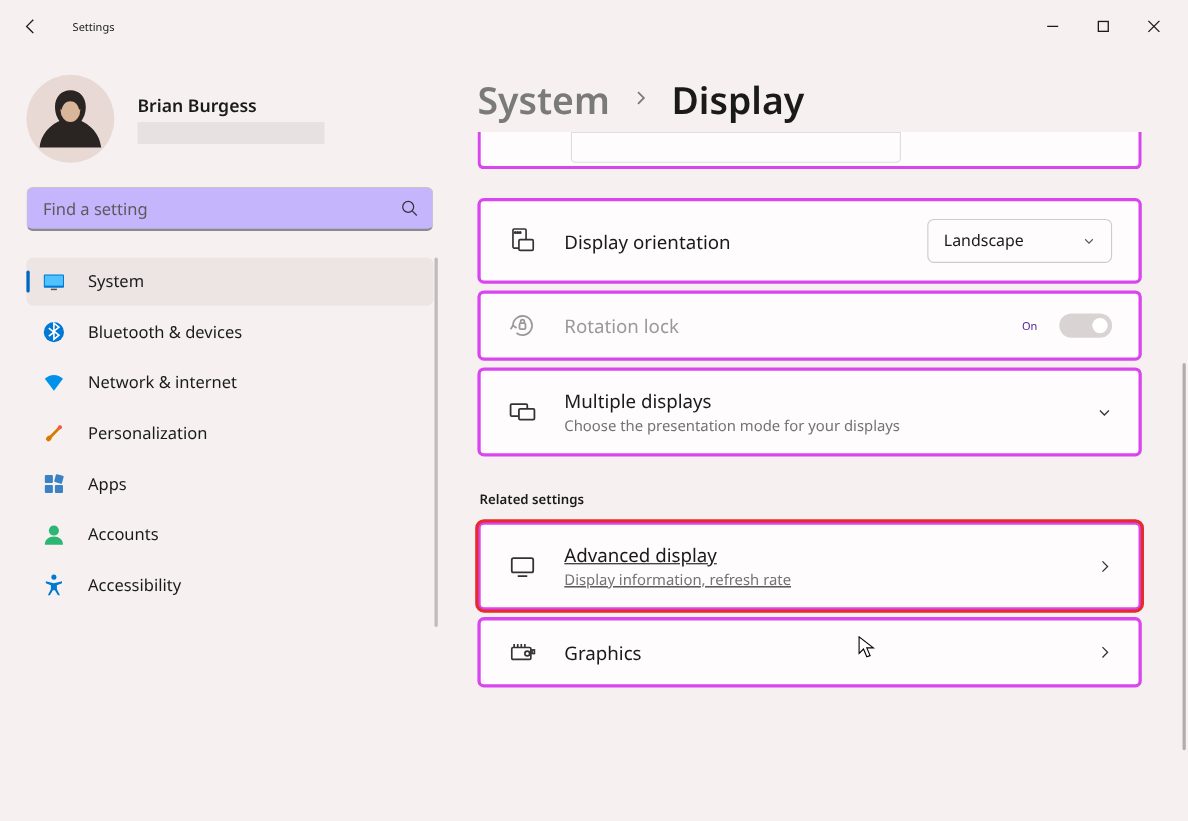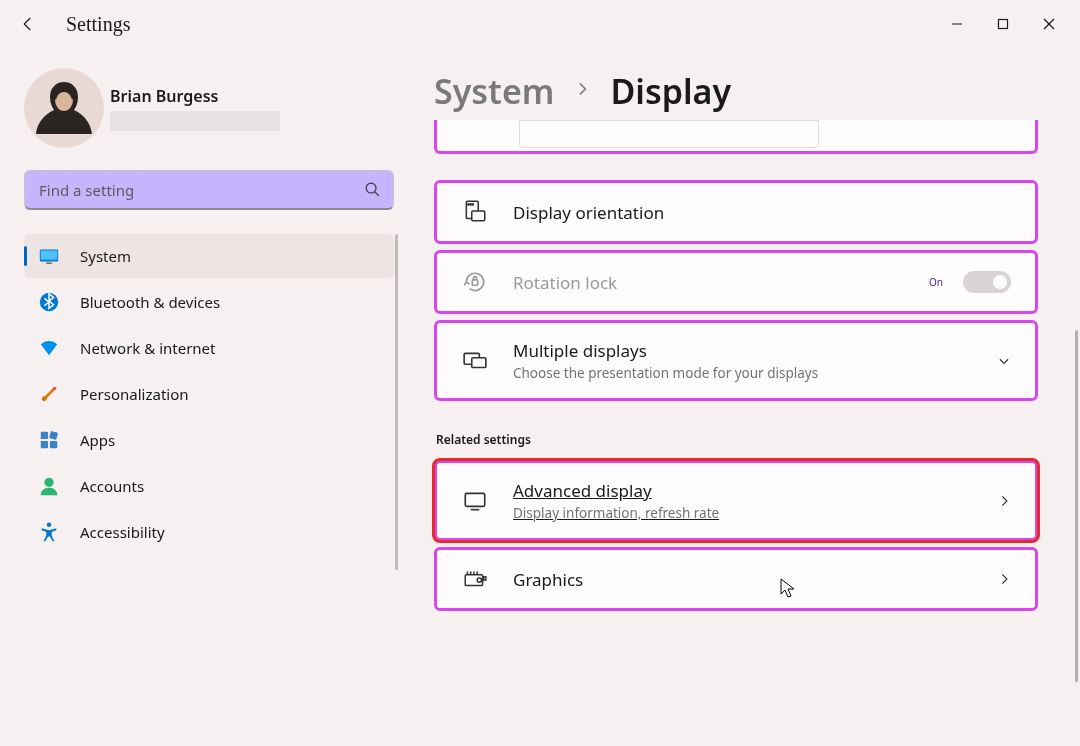--- a/index.html
+++ b/index.html
@@ -1,32 +1,32 @@
 <!DOCTYPE html>
 <html><head>
 <meta charset="utf-8">
 <style>
   * { box-sizing: border-box; margin: 0; padding: 0; font-family: "Segoe UI", "Segoe UI Variable", system-ui, sans-serif; }
   body { width: 1080px; height: 746px; background: #f6f1f0; color: #1a1a1a; overflow: hidden; position: relative; }
 
   
   .titlebar { display: flex; align-items: center; height: 48px; padding: 0 8px; }
   .tb-back { width: 40px; height: 40px; display: flex; align-items: center; justify-content: center; cursor: pointer; border-radius: 4px; }
-  .tb-title { font-size: 20px; margin-left: 18px; color: #1a1a1a; font-family: Liberation Serif, serif; }
+  .tb-title { font-size: 10px; margin-left: 18px; color: #1a1a1a; }
   .win-controls { margin-left: auto; display: flex; }
   .win-btn { width: 46px; height: 32px; display: flex; align-items: center; justify-content: center; cursor: pointer; }
   .win-btn svg { stroke: #1a1a1a; }
 
   
   .app { display: flex; height: calc(746px - 48px); }
   .sidebar { width: 410px; padding: 20px 14px 0 24px; position: relative; flex-shrink: 0; }
   .content { flex: 1; padding: 20px 42px 0 24px; overflow: hidden; }
 
   
-  .profile { display: flex; align-items: center; gap: 6px; margin-bottom: 22px; }
+  .profile { display: flex; align-items: center; gap: 21px; margin-bottom: 22px; }
   .avatar { width: 80px; height: 80px; border-radius: 50%; background: #e8d9d4; display: flex; align-items: flex-end; justify-content: center; overflow: hidden; }
   .avatar svg { width: 64px; height: 72px; }
   .profile-info { flex: 1; }
   .profile-name { font-weight: 600; font-size: 16px; }
   .profile-meta { width: 170px; height: 20px; background: #e7e2e1; margin-top: 4px; }
 
   
   .search { display: flex; align-items: center; border: 1px solid #c9c4c3; background: #c4b5fd; border-radius: 6px; height: 40px; padding: 0 12px 0 14px; border-bottom: 2px solid #8a8a8a; margin-bottom: 24px; width: 370px; }
   .search input { border: none; outline: none; flex: 1; font-size: 15px; background: transparent; color: #333; }
   .search input::placeholder { color: #5a5a5a; }
@@ -230,20 +230,30 @@
                 <rect x="4" y="2" width="11" height="16" rx="1"></rect>
                 <rect x="9" y="11" width="12" height="9" rx="1" fill="#fefcfc"></rect>
                 <circle cx="6" cy="5" r="0.6" fill="#333"></circle>
                 <circle cx="8" cy="5" r="0.6" fill="#333"></circle>
                 <circle cx="10" cy="5" r="0.6" fill="#333"></circle>
               </svg>
           </div>
           <div class="row-body">
             <div class="row-title">Display orientation</div>
           </div>
+          <div class="row-ctrl">
+            <div class="dropdown">
+              <span>Landscape</span>
+              <span class="chev">
+                <svg width="12" height="12" viewBox="0 0 24 24" fill="none" stroke="#555" stroke-width="2">
+                    <path d="M5 9l7 7 7-7"></path>
+                  </svg>
+              </span>
+            </div>
+          </div>
         </div>
       </div>
 
       <div class="card">
         <div class="row disabled">
           <div class="row-icon">
             <svg width="26" height="26" viewBox="0 0 24 24" fill="none" stroke="#9a9a9a" stroke-width="1.5">
                 <path d="M4 12a8 8 0 1 1 3 6.2M4 12l-2 3m2-3l3 2"></path>
                 <rect x="9.5" y="10" width="5" height="5" rx="1"></rect>
                 <path d="M10.5 10V8.5a1.5 1.5 0 1 1 3 0V10"></path>

